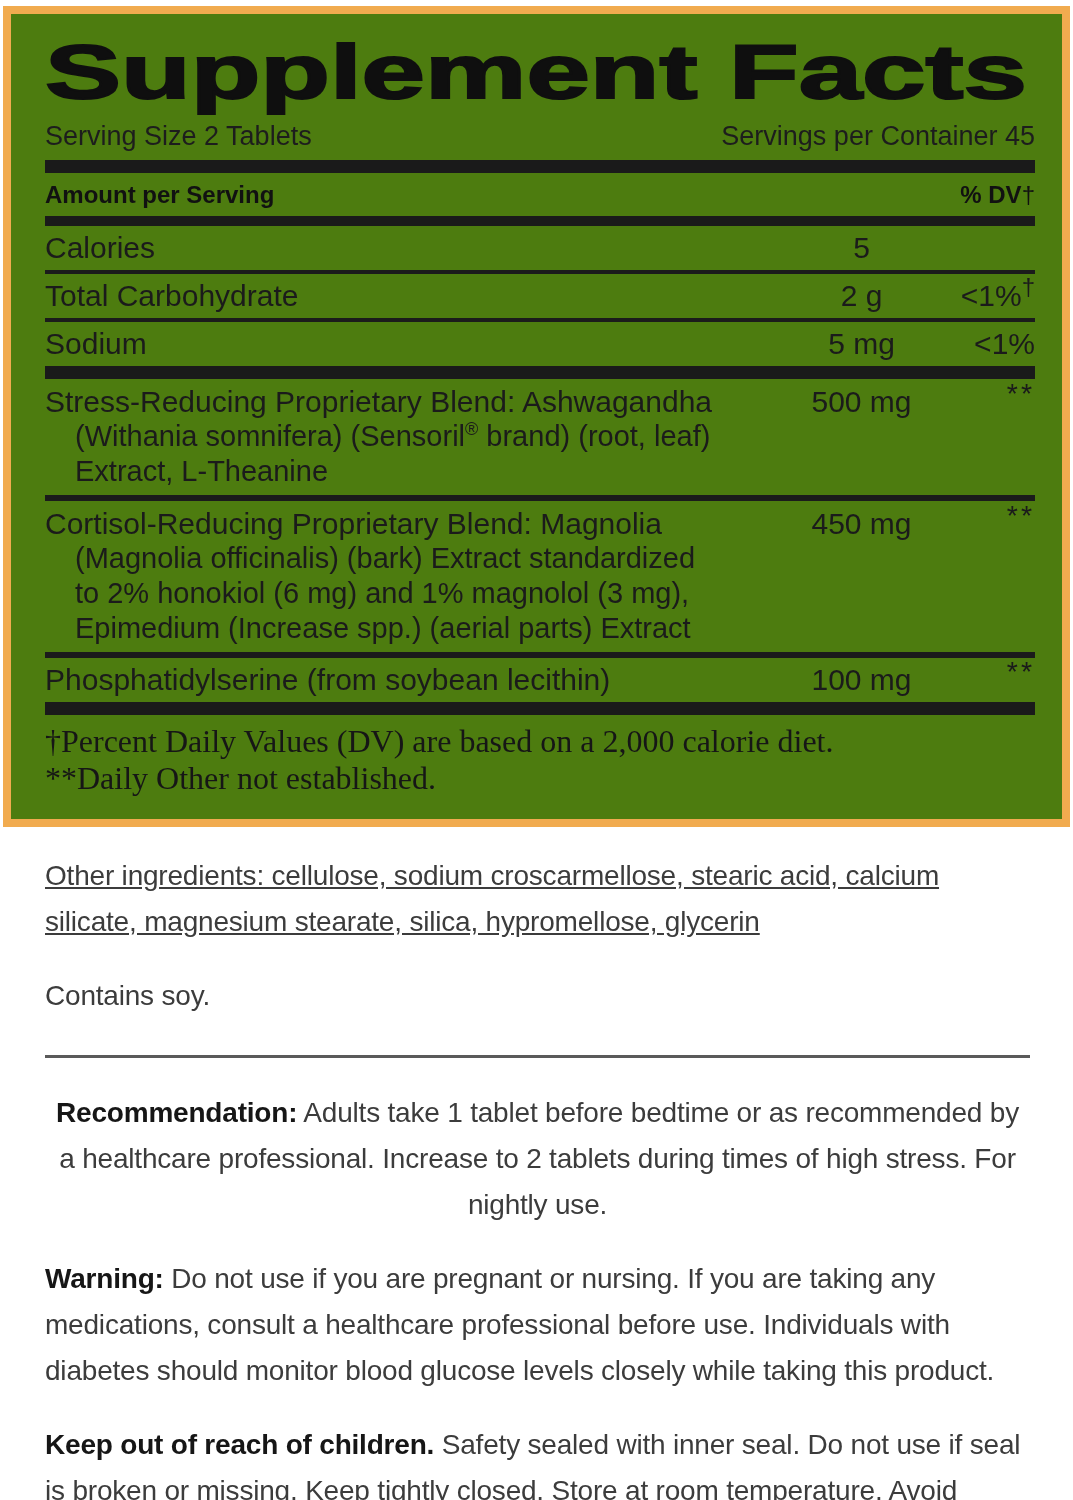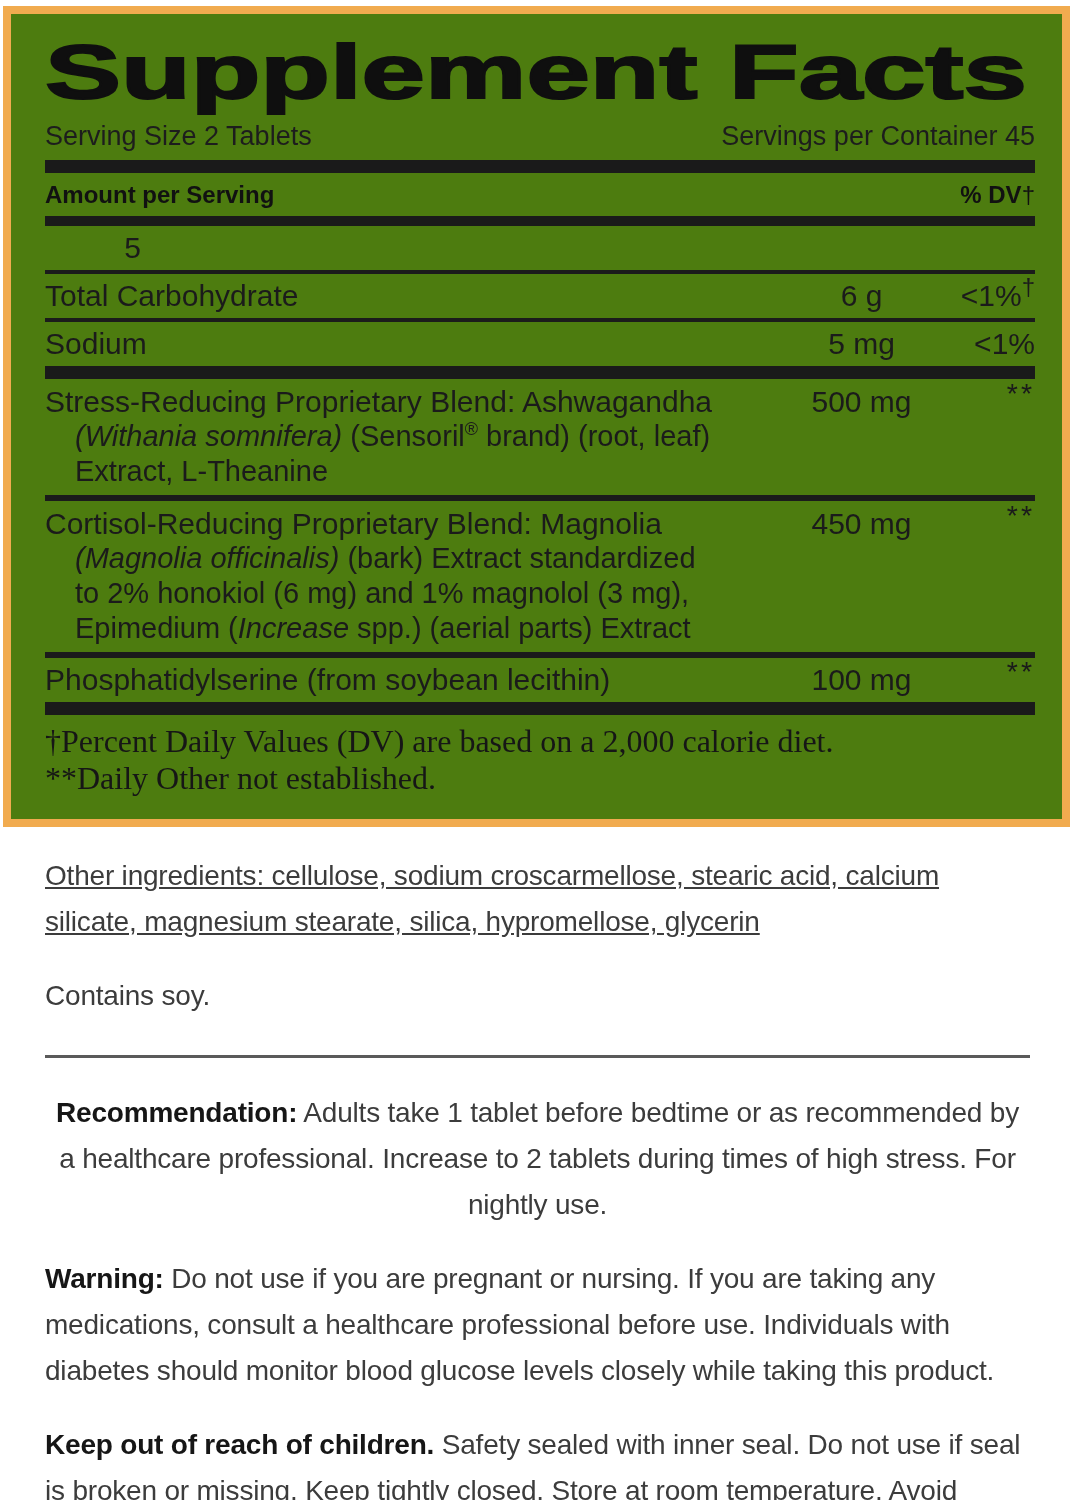--- a/index.html
+++ b/index.html
@@ -38,21 +38,21 @@
   .hdr-row .dagger{font-weight:normal;}
   .row{display:flex;align-items:baseline;font-size:30px;line-height:34px;padding:5px 0;}
   .row .name{flex:1;}
   .row .amt{width:175px;text-align:center;}
   .row .dv{width:86px;text-align:right;}
   .sep{border-bottom:4px solid #1b1b1b;}
   .sep-thick{border-bottom:6px solid #1b1b1b;}
   .blend{padding:6px 0;}
   .blend .row{padding:0;}
   .blend-line{font-size:29px;line-height:35px;padding-left:30px;}
-  .it{font-style:italic;}
+  .it{}
   .bd{font-weight:bold;color:#161616;}
   .sp{vertical-align:super;font-size:0.62em;line-height:0;}
   .ast{position:relative;top:-0.33em;letter-spacing:3px;font-size:0.95em;}
   sup.dv-sup{font-size:0.8em;vertical-align:super;line-height:0;}
   .footnotes{margin-top:8px;font-size:32px;line-height:37px;color:#161616;font-family:Liberation Serif, serif;}
   
   .lower{margin:0 43px 0 45px;color:#3c3c3c;}
   .para{font-size:28px;line-height:46px;letter-spacing:-0.2px;}
   .p-other{margin-top:26px;text-decoration:underline;}
   .p-contains{margin-top:22px;}
@@ -77,28 +77,29 @@
   <div class="bar bar-lg bar-top"></div>
 
   <div class="hdr-row">
     <span>Amount per Serving</span>
     <span><span>% DV</span><span class="dagger">†</span></span>
   </div>
 
   <div class="bar bar-md"></div>
 
   <div class="row">
+    <span class="name">Calories</span>
     <span class="amt">5</span>
     <span class="dv"></span>
   </div>
   <div class="sep"></div>
 
   <div class="row">
     <span class="name">Total Carbohydrate</span>
-    <span class="amt">6 g</span>
+    <span class="amt">2 g</span>
     <span class="dv"><span>&lt;1%</span><sup class="dv-sup">†</sup></span>
   </div>
   <div class="sep"></div>
 
   <div class="row">
     <span class="name">Sodium</span>
     <span class="amt">5 mg</span>
     <span class="dv">&lt;1%</span>
   </div>
 

